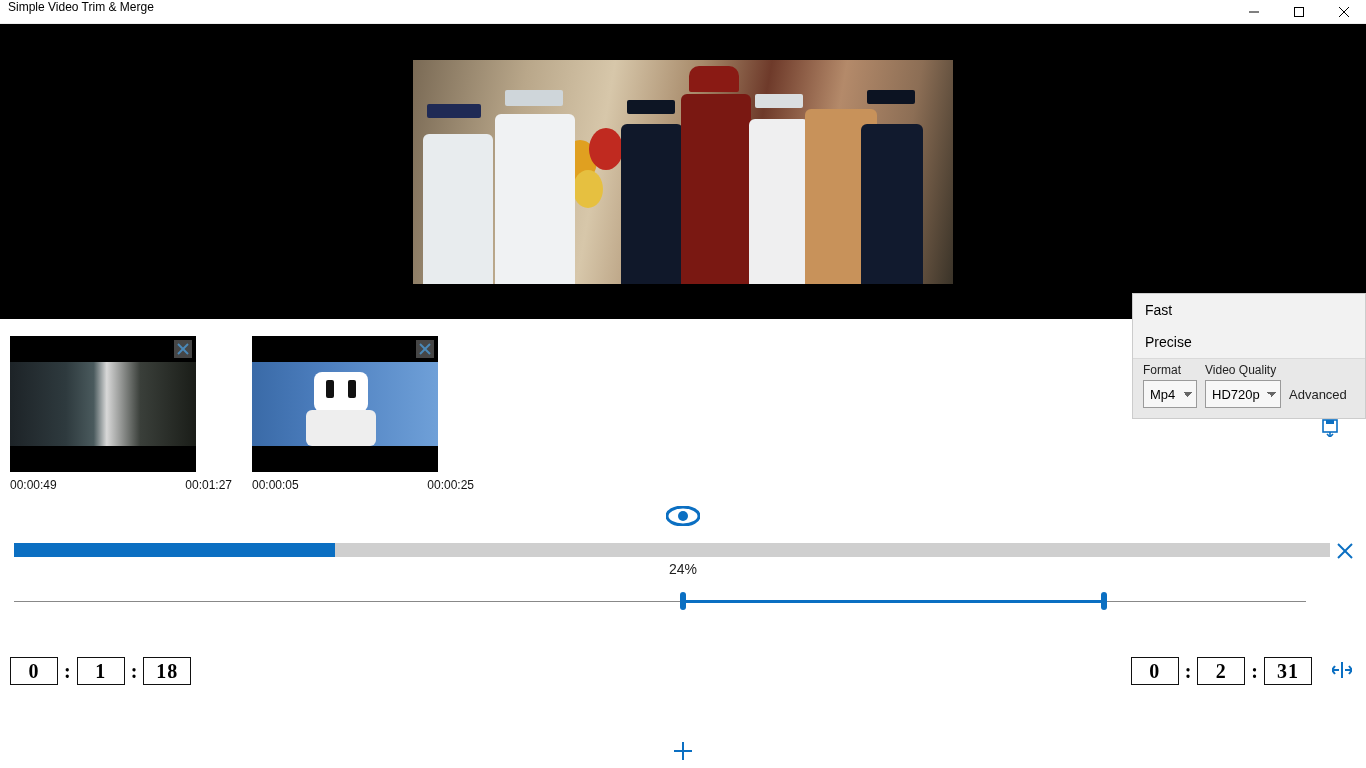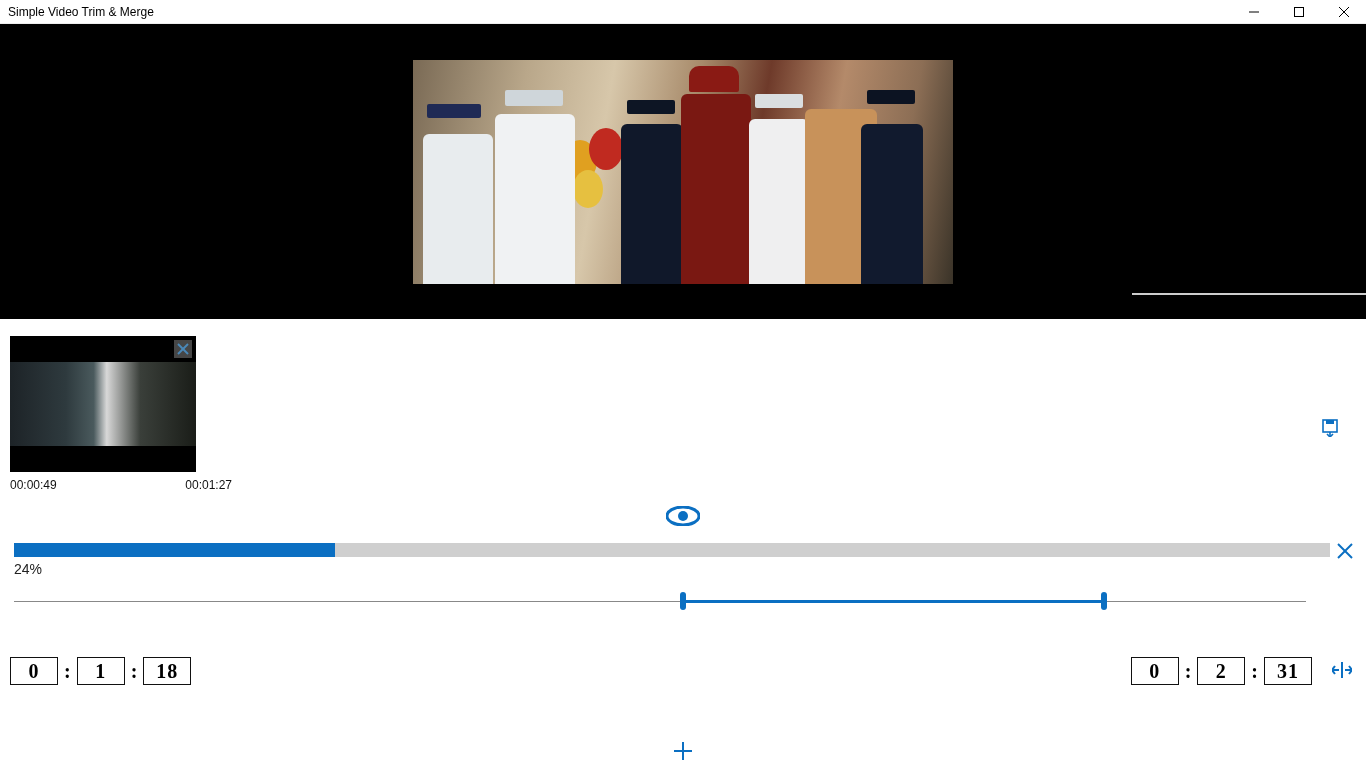--- a/index.html
+++ b/index.html
@@ -1,17 +1,17 @@
 <!DOCTYPE html>
 <html><head>
 <meta charset="utf-8">
 <style>
   * { box-sizing: border-box; margin: 0; padding: 0; }
   html, body { width: 1366px; height: 768px; font-family: "Segoe UI", Arial, sans-serif; font-size: 12px; background: #fff; overflow: hidden; }
-  .titlebar { height: 24px; display: flex; align-items: center; background: #fff; border-bottom: 1px solid #eee; }
+  .titlebar { height: 24px; display: flex; align-items: flex-start; background: #fff; border-bottom: 1px solid #eee; }
   .titlebar .title { padding-left: 8px; font-size: 12px; color: #000; flex: 1; }
   .titlebar .winbtn { width: 45px; height: 24px; display: flex; align-items: center; justify-content: center; }
   .titlebar svg { display: block; }
   .preview { background: #000; height: 295px; display: flex; align-items: center; justify-content: center; position: relative; }
   .preview-frame { width: 540px; height: 224px; background: linear-gradient(100deg,#7a6a55 0%,#b9a78a 20%,#d7c7aa 35%,#a78a6a 50%,#6e3a2a 62%,#b48a6a 75%,#8c6e55 88%,#3a3328 100%); position: relative; overflow: hidden; }
   
   .fig { position:absolute; bottom:0; border-radius: 6px 6px 0 0; }
   .cap { position:absolute; border-radius:2px; }
   .balloon { position:absolute; border-radius:50%; }
 
@@ -31,21 +31,21 @@
   .panel .adv { font-size:13px; color:#222; padding-bottom:6px; }
 
   .save-icon { position:absolute; top:419px; right:28px; color:#0b6fc2; }
 
   .eye-row { text-align:center; margin-top: 14px; color:#0b6fc2; }
 
   .progress-wrap { position:relative; margin: 14px 14px 0 14px; }
   .progress-bar { height: 14px; background:#cfcfcf; position:relative; }
   .progress-fill { height:100%; background:#0b6fc2; }
   .progress-cancel { position:absolute; right:-2px; top:-1px; background:#fff; padding-left:6px;}
-  .progress-label { text-align:left; font-size:14px; color:#222; margin-top:4px; }
+  .progress-label { text-align:center; font-size:14px; color:#222; margin-top:4px; }
 
   .range-wrap { position:relative; margin: 10px 60px 0 14px; height: 30px; }
   .range-base { position:absolute; top:14px; left:0; right:0; height:1px; background:#888; }
   .range-sel { position:absolute; top:13px; height:3px; background:#0b6fc2; }
   .range-handle { position:absolute; top:5px; width:6px; height:18px; background:#0b6fc2; border-radius:3px; }
 
   .time-row { display:flex; justify-content:space-between; align-items:center; margin: 40px 14px 0 10px; }
   .time-group { display:flex; align-items:center; gap:6px; font-family: Georgia, "Times New Roman", serif; font-weight:bold; font-size:20px; }
   .time-box { width:48px; height:28px; border:1px solid #111; display:flex; align-items:center; justify-content:center; letter-spacing:1px; }
   .time-sep { font-weight:bold; }
@@ -103,20 +103,37 @@
     <div class="cap" style="left:276px; top:6px; width:50px; height:26px; background:#8a1a14; border-radius:10px 10px 2px 2px;"></div>
     <div class="fig" style="left:336px; width:60px; height:165px; background:#efeff0;"></div>
     <div class="cap" style="left:342px; top:34px; width:48px; height:14px; background:#dadee0;"></div>
     <div class="fig" style="left:392px; width:72px; height:175px; background:#c8925a;"></div>
     <div class="cap" style="left:454px; top:30px; width:48px; height:14px; background:#0c1322;"></div>
     <div class="fig" style="left:448px; width:62px; height:160px; background:#111a2e;"></div>
   </div>
 </div>
 
 <div class="panel">
+  <div class="opt">Fast</div>
+  <div class="opt">Precise</div>
+  <div class="form-row">
+    <div class="field">
+      <label>Format</label>
+      <select>
+        <option>Mp4</option>
+      </select>
+    </div>
+    <div class="field">
+      <label>Video Quality</label>
+      <select>
+        <option>HD720p</option>
+      </select>
+    </div>
+    <div class="adv">Advanced</div>
+  </div>
 </div>
 
 <div class="save-icon">
   <svg width="16" height="18">
       <rect x="1" y="1" width="14" height="12" fill="none" stroke="#0b6fc2" stroke-width="1.6"></rect>
       <rect x="4" y="1" width="8" height="4" fill="#0b6fc2"></rect>
       <line x1="8" y1="13" x2="8" y2="18" stroke="#0b6fc2" stroke-width="1.6"></line>
       <polyline points="5,15 8,18 11,15" fill="none" stroke="#0b6fc2" stroke-width="1.6"></polyline>
     </svg>
 </div>
@@ -131,20 +148,40 @@
             <line x1="11" y1="1" x2="1" y2="11" stroke="#4a88b8" stroke-width="2"></line>
           </svg>
       </div>
     </div>
     <div class="times">
       <span>00:00:49</span>
       <span>00:01:27</span>
     </div>
   </div>
 
+  <div class="clip">
+    <div class="thumb">
+      <div class="inner t2">
+        <div class="mm"></div>
+        <div class="mmeye" style="left:74px;"></div>
+        <div class="mmeye" style="left:96px;"></div>
+        <div class="mmbody"></div>
+      </div>
+      <div class="close">
+        <svg width="12" height="12">
+            <line x1="1" y1="1" x2="11" y2="11" stroke="#4a88b8" stroke-width="2"></line>
+            <line x1="11" y1="1" x2="1" y2="11" stroke="#4a88b8" stroke-width="2"></line>
+          </svg>
+      </div>
+    </div>
+    <div class="times">
+      <span>00:00:05</span>
+      <span>00:00:25</span>
+    </div>
+  </div>
 
 
 </div>
 
 <div class="eye-row">
   <span>
     <svg width="34" height="20">
         <ellipse cx="17" cy="10" rx="16" ry="9" fill="none" stroke="#0b6fc2" stroke-width="3"></ellipse>
         <circle cx="17" cy="10" r="5" fill="#0b6fc2"></circle>
       </svg>

